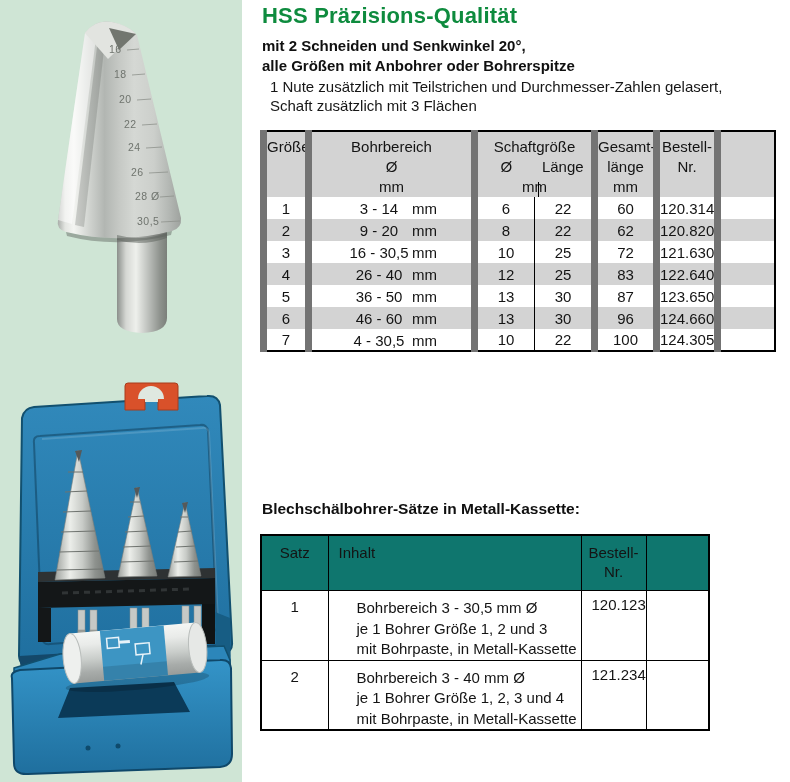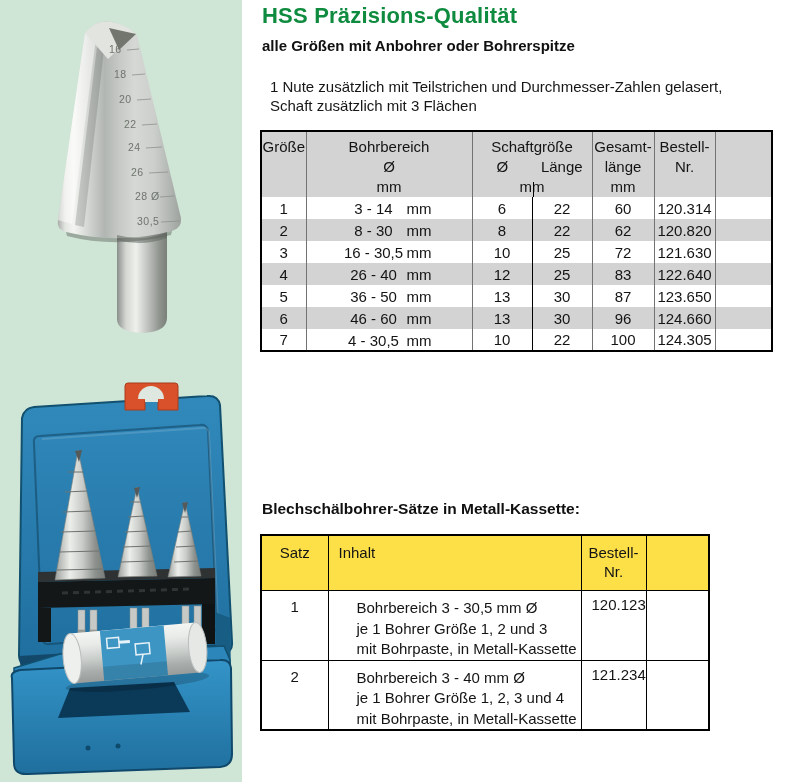--- a/index.html
+++ b/index.html
@@ -8,39 +8,39 @@
 
   .left-panel{position:absolute;left:0;top:0;width:242px;height:782px;background:#cfe5d5;}
   .photo{position:absolute;}
 
   .title{position:absolute;left:262px;top:3px;font-size:22px;font-weight:bold;color:#0e8b3e;letter-spacing:.2px;}
   .subtitle{position:absolute;left:262px;top:36px;font-size:15px;font-weight:bold;line-height:19.5px;color:#101010;}
   .desc{position:absolute;left:270px;top:77px;font-size:15px;line-height:19px;color:#161616;}
 
   table{border-collapse:collapse;table-layout:fixed;font-size:15px;color:#141414;}
   .table1{position:absolute;left:260px;top:130px;width:513px;border:2px solid #000;}
-  .table1 th,.table1 td{border-left:1px solid #737373;padding:0;font-weight:normal;overflow:hidden;}
+  .table1 th,.table1 td{border-left:7px solid #737373;padding:0;font-weight:normal;overflow:hidden;}
   .table1 thead th{background:#d3d3d3;vertical-align:top;padding-top:5px;line-height:20px;text-align:center;}
   .table1 thead tr{height:64px;}
   .table1 tbody tr{height:22px;}
   .table1 tbody tr:nth-child(even) td{background:#d3d3d3;}
   .table1 td{text-align:center;vertical-align:middle;}
   td.bohr{position:relative;}
   td.bohr .range{position:absolute;left:0;top:50%;transform:translateY(-50%);width:134px;text-align:center;}
   td.bohr .unit{position:absolute;left:100px;top:50%;transform:translateY(-50%);}
   th.schaft{position:relative;}
   th.schaft .sub-divider{position:absolute;left:60px;bottom:0;width:1px;height:15px;background:#000;}
   th.schaft .subrow{display:flex;}
   th.schaft .subrow span{flex:1 1 50%;text-align:center;}
 
   .section2-heading{position:absolute;left:262px;top:500px;font-size:15.5px;font-weight:bold;color:#101010;}
 
   .table2{position:absolute;left:260px;top:534px;width:450px;border:2px solid #000;}
   .table2 th,.table2 td{border-left:1px solid #000;border-top:1px solid #000;padding:0;font-weight:normal;vertical-align:top;}
-  .table2 thead th{background:#fde047;height:47px;padding-top:7px;line-height:19px;text-align:center;}
+  .table2 thead th{background:#0f766e;height:47px;padding-top:7px;line-height:19px;text-align:center;}
   .table2 thead th.h-inhalt{text-align:left;padding-left:10px;}
   .table2 tbody tr.r1{height:62px;}
   .table2 tbody tr.r2{height:60px;}
   .table2 td.satz{text-align:center;padding-top:7px;}
   .table2 td.inhalt{padding:7px 0 0 28px;line-height:20.5px;}
   .table2 td.bestell{padding:5px 0 0 10px;}
 </style>
 </head>
 <body>
 
@@ -222,20 +222,21 @@
         <rect x="134" y="272" width="14" height="11"></rect>
         <line x1="141" y1="283" x2="138" y2="293"></line>
       </g>
       <ellipse cx="70" cy="281" rx="9" ry="25" fill="#eef0ee" stroke="#b9bdbb"></ellipse>
       <ellipse cx="196" cy="281" rx="9" ry="25" fill="#e6e8e6" stroke="#b9bdbb"></ellipse>
     </g>
   </svg>
 
   <div class="title">HSS Präzisions-Qualität</div>
   <div class="subtitle">
+    <div>mit 2 Schneiden und Senkwinkel 20°,</div>
     <div>alle Größen mit Anbohrer oder Bohrerspitze</div>
   </div>
   <div class="desc">
     <div>1 Nute zusätzlich mit Teilstrichen und Durchmesser-Zahlen gelasert,</div>
     <div>Schaft zusätzlich mit 3 Flächen</div>
   </div>
 
   <table class="table1">
     <colgroup>
       <col style="width:45px">
@@ -284,21 +285,21 @@
           </td>
         <td>6</td>
         <td style="border-left:1px solid #000">22</td>
         <td>60</td>
         <td>120.314</td>
         <td></td>
       </tr>
       <tr>
         <td>2</td>
         <td class="bohr">
-            <span class="range">8 - 30</span>
+            <span class="range">9 - 20</span>
             <span class="unit">mm</span>
           </td>
         <td>8</td>
         <td style="border-left:1px solid #000">22</td>
         <td>62</td>
         <td>120.820</td>
         <td></td>
       </tr>
       <tr>
         <td>3</td>

